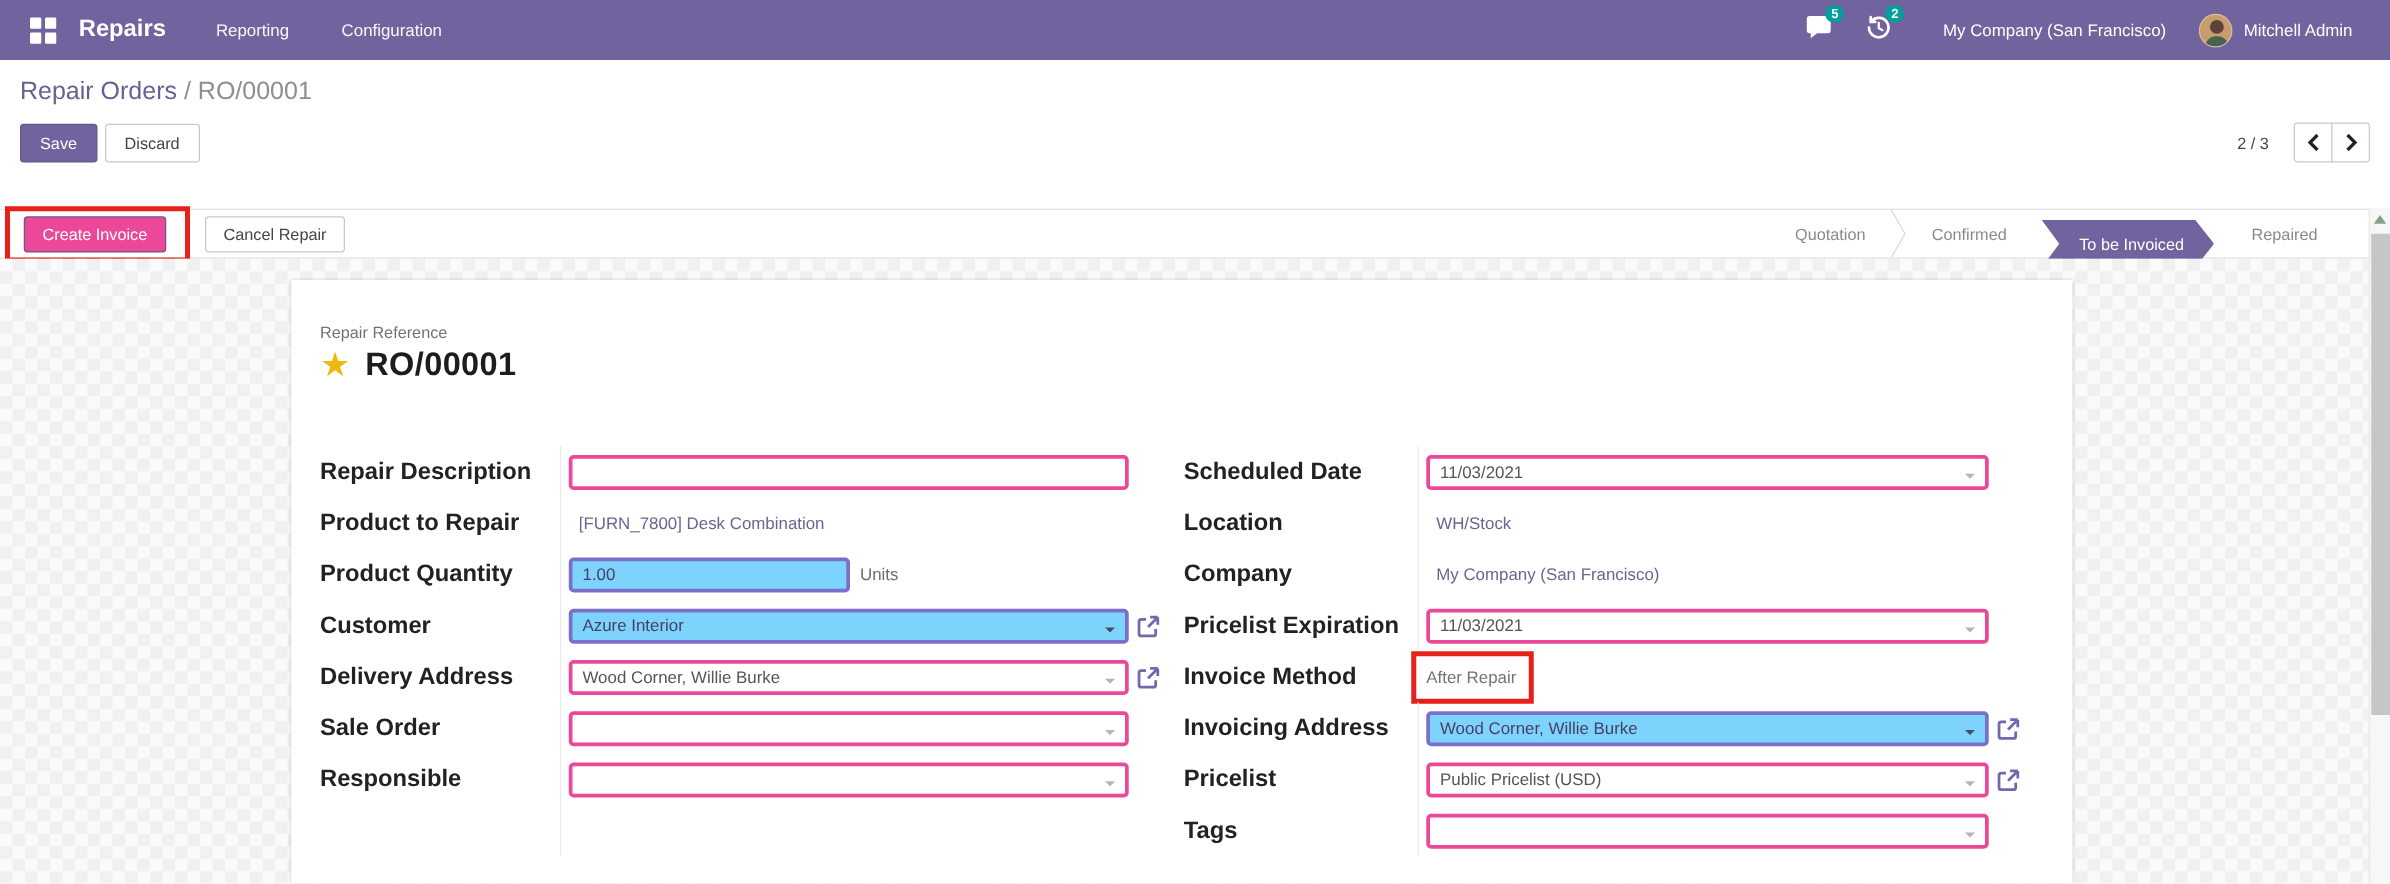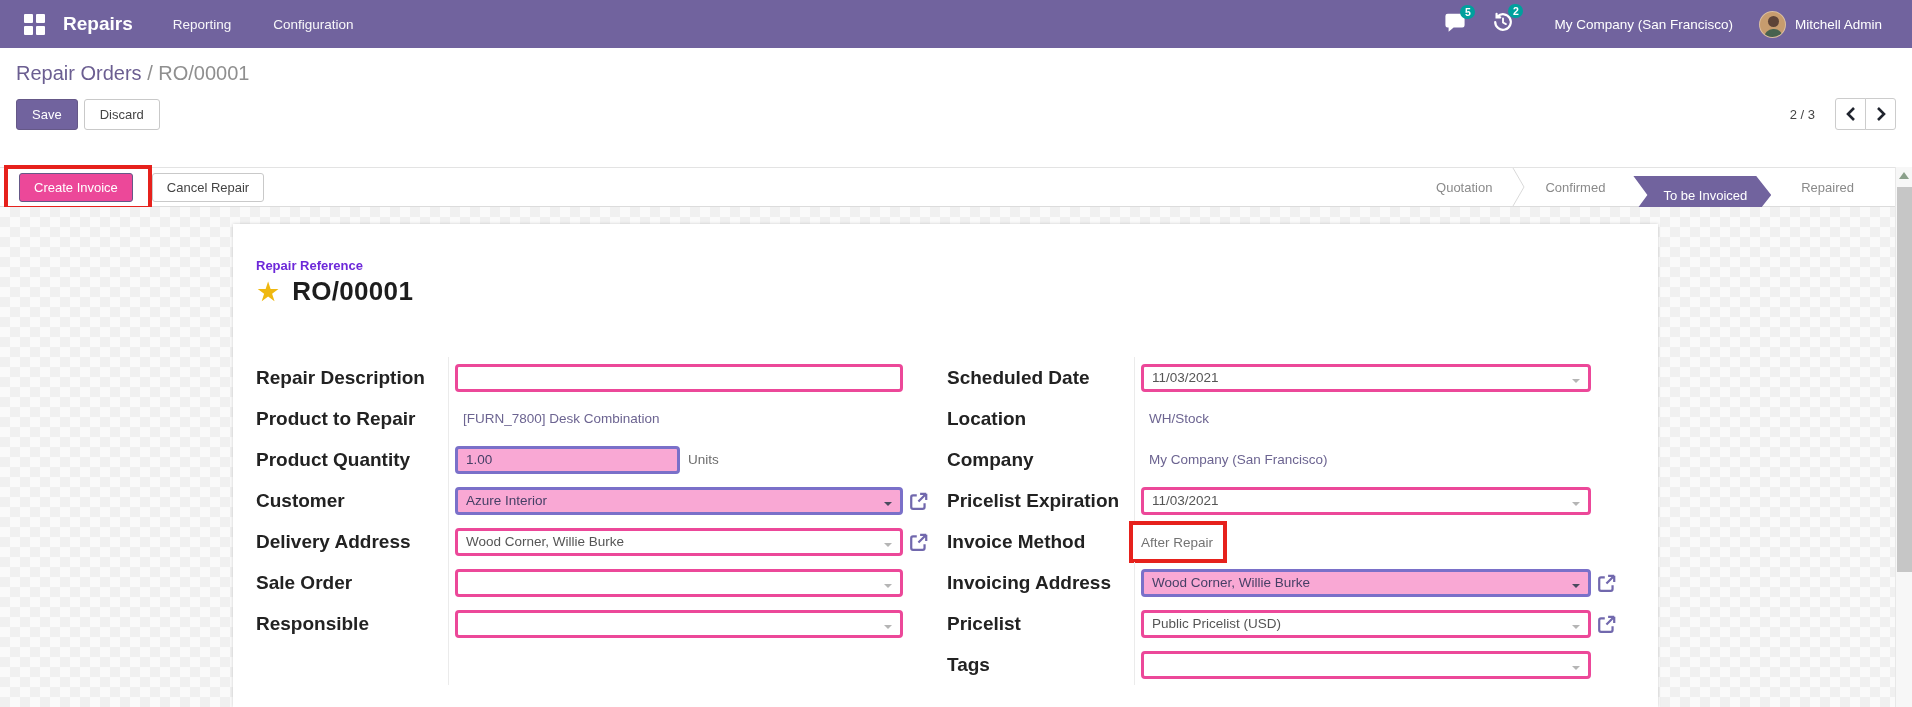--- a/index.html
+++ b/index.html
@@ -45,52 +45,52 @@
   .pager-btn.prev { border-radius:3px 0 0 3px; }
   .pager-btn.next { border-radius:0 3px 3px 0; margin-left:-1px; }
 
   
   .statusbar { height:40px; background:#fff; border-top:1px solid #e3e3e3;
     border-bottom:1px solid #dcdcdc; display:flex; align-items:center; padding-left:4px; }
   .highlight-box { border:4px solid #e6211c; padding:4px 15px 4px 11px; display:inline-block; }
   .sb-btn { font-size:13px; padding:6px 14px; border-radius:3px; border:1px solid #c9c9c9;
     background:#fff; color:#444; cursor:pointer; }
   .sb-btn.primary { background:#ec4899; border-color:#655887; color:#fff; }
-  .cancel-btn { margin-left:0; }
+  .cancel-btn { margin-left:12px; }
   .stages { margin-left:auto; display:flex; align-items:center; height:100%; padding-right:38px; }
   .stage { font-size:13px; color:#8a8a8a; padding:0 20px; cursor:pointer; white-space:nowrap; }
   .stage-sep { flex:none; }
   .stage.active { background:#71639e; color:#fff; height:100%; display:flex; align-items:center;
     padding:0 24px 0 30px; margin-left:8px;
     clip-path:polygon(0 0, calc(100% - 15px) 0, 100% 50%, calc(100% - 15px) 100%, 0 100%, 14px 50%);margin-top:16px; }
   .stage.last { margin-left:10px; }
 
   
   .content { height:500px; position:relative; overflow:hidden;
     background-color:#fafafa;
     background-image:
       linear-gradient(45deg,#f0f0f0 25%,transparent 25%,transparent 75%,#f0f0f0 75%),
       linear-gradient(45deg,#f0f0f0 25%,transparent 25%,transparent 75%,#f0f0f0 75%);
     background-size:20px 20px; background-position:0 0,10px 10px; }
   .card { position:absolute; left:233px; top:17px; width:1425px; height:483px;
     background:#fff; box-shadow:0 0 3px rgba(0,0,0,.18); padding:34px 0 0 23px; }
-  .ref-label { font-size:13px; font-weight:bold; color:#6d28d9; }
+  .ref-label { font-size:13px; font-weight:normal; color:#737373; }
   .ref-line { display:flex; align-items:center; margin-top:3px; }
   .star-icon { color:#efb810; font-size:27px; line-height:30px; margin-right:12px; cursor:pointer; }
   .ref-title { font-size:26px; font-weight:bold; color:#1d1d1d; letter-spacing:.3px; }
 
   .fields-grid { display:grid; grid-template-columns:192px 499px 187px 1fr;
     grid-auto-rows:41px; align-items:center; margin-top:50px; }
   .flabel { font-size:19px; font-weight:bold; color:#222; padding-right:10px; }
   .fval { height:100%; display:flex; align-items:center; border-left:1px solid #ebebeb; padding-left:6px; }
   .inp { height:28px; width:448px; border:3px solid #ec4899; border-radius:4px; background:#fff;
     font-size:13.5px; color:#555; display:flex; align-items:center; padding:0 8px; position:relative; cursor:text; }
   .inp.short { width:225px; }
   .inp.narrow { width:450px; }
-  .inp.filled { background:#f9a8d4; border-color:#7a70c9; color:#453f66; }
+  .inp.filled { background:#7dd3fc; border-color:#7a70c9; color:#453f66; }
   .inp .caret { position:absolute; right:8px; top:12px; width:0; height:0;
     border:4px solid transparent; border-top-color:#b5b5b5; }
   .inp.filled .caret { border-top-color:#4a4a5e; }
   .suffix { font-size:13.5px; color:#6d6d6d; margin-left:8px; }
   .ptext { font-size:13.5px; color:#6c6491; cursor:pointer; }
   .ptext.gray { color:#737373; cursor:default; }
   .ext-icon { margin-left:6px; cursor:pointer; flex:none; display:flex; }
   .red-inline { border:4px solid #e6211c; padding:8px 10px 8px 8px; margin-left:-12px; display:inline-block; }
 
   

